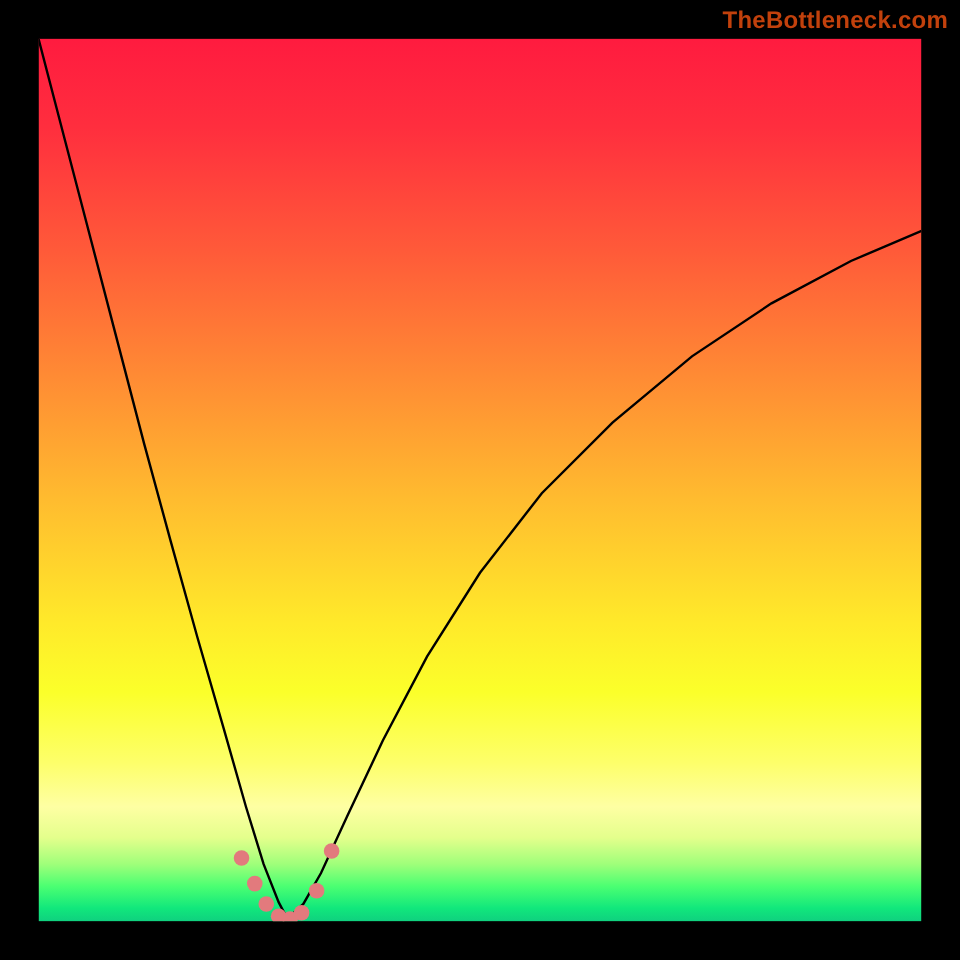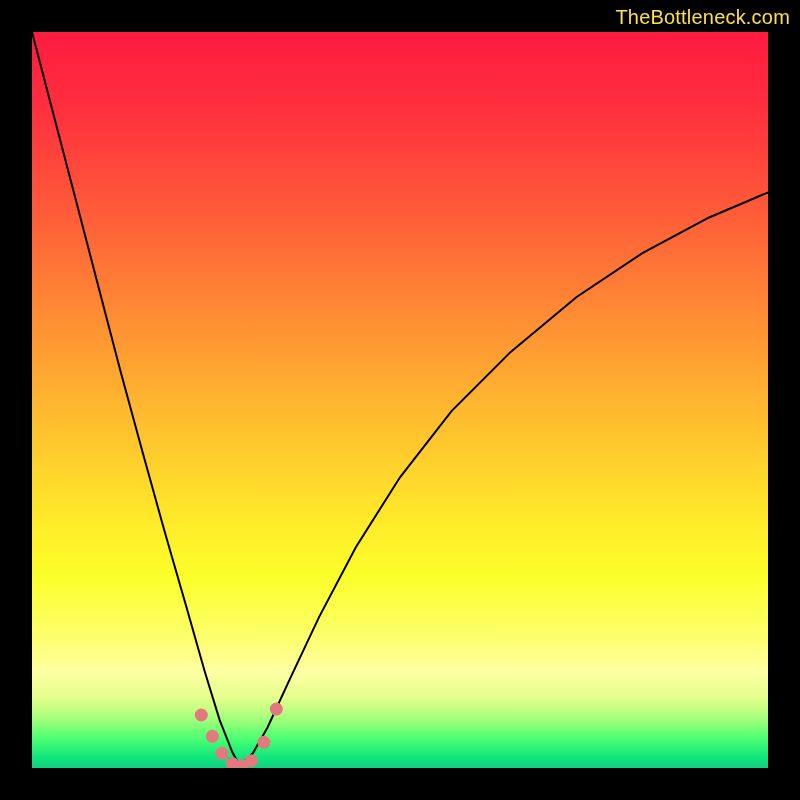--- a/index.html
+++ b/index.html
@@ -22,23 +22,23 @@
   .gradient {
     position: absolute;
     left: 0; top: 0;
     width: 100%;
     height: 100%;
   }
   .watermark {
     position: absolute;
     top: 6px;
     right: 10px;
-    color: #fde047;
+    color: #c2410c;
     font-size: 20px;
-    font-weight: 400;
+    font-weight: 700;
     letter-spacing: 0.2px;
     z-index: 20;
   }
   svg.curve {
     position: absolute;
     left: 0; top: 0;
     width: 100%;
     height: 100%;
     z-index: 10;
   }

